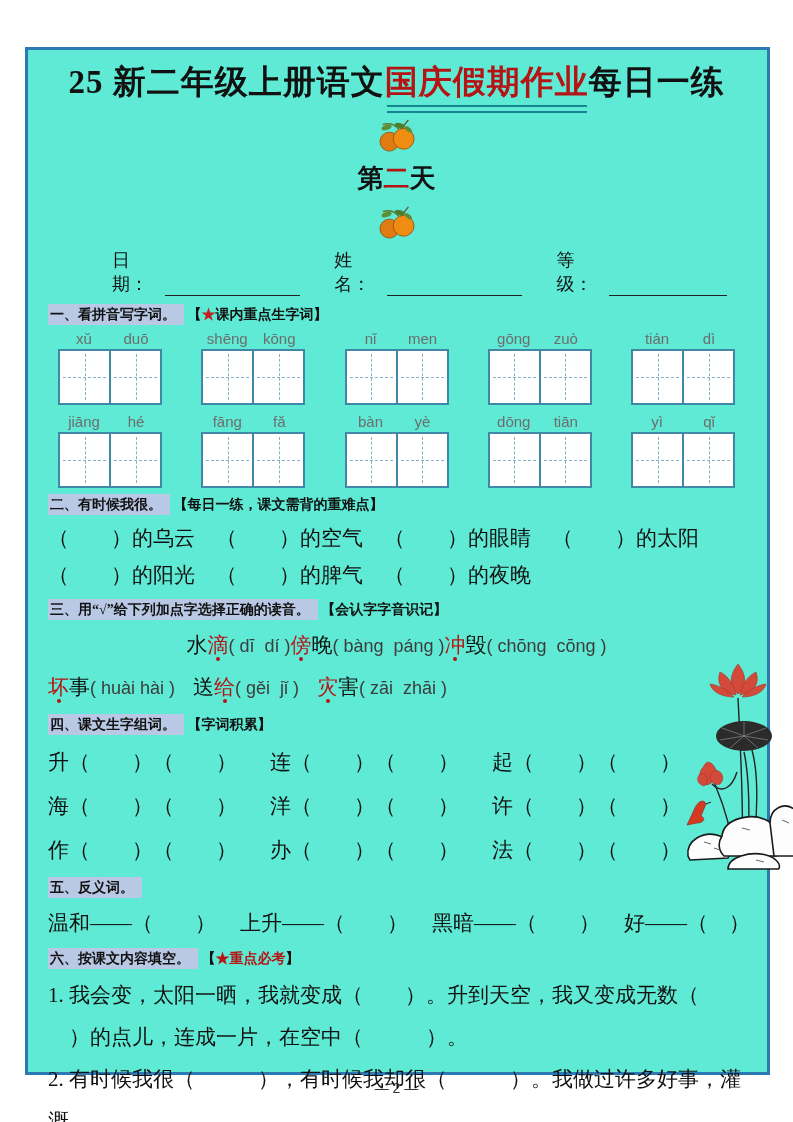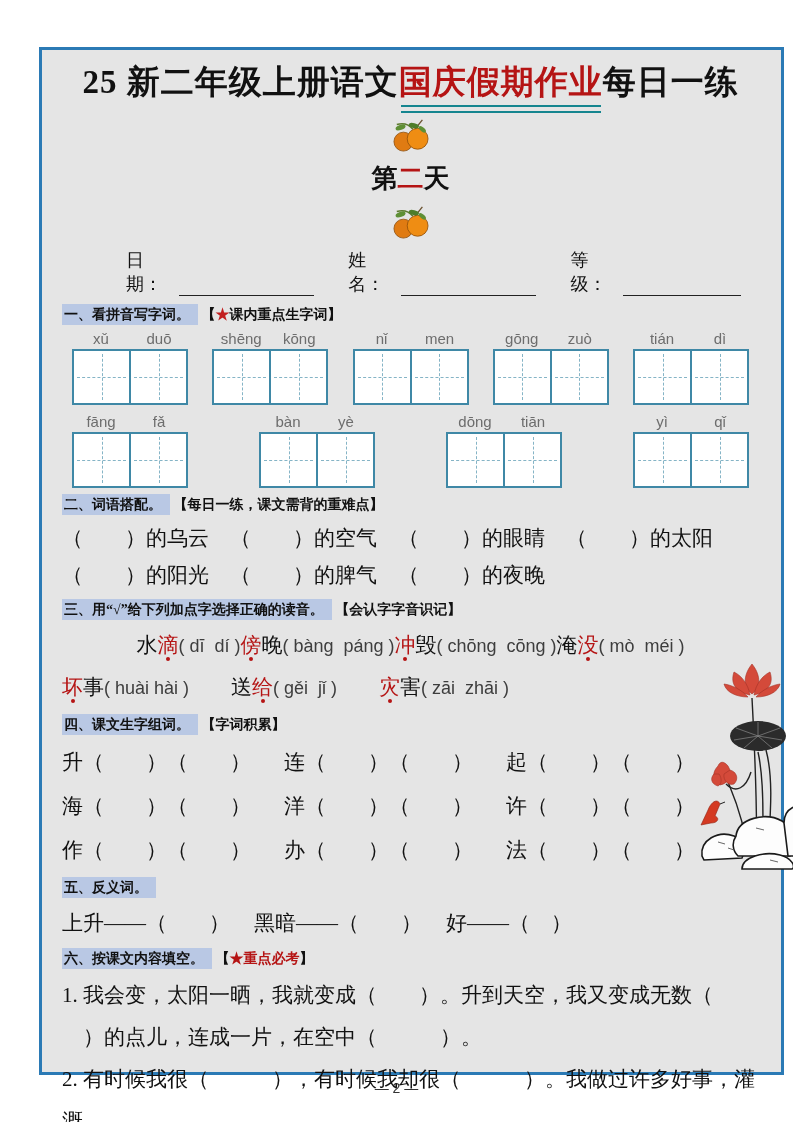--- a/index.html
+++ b/index.html
@@ -2,56 +2,56 @@
 <html><head>
 <meta charset="utf-8">
 <style>
   html,body{margin:0;padding:0;}
   body{
     width:793px;height:1122px;background:#ffffff;position:relative;
     font-family:"Liberation Serif","DejaVu Serif",serif;color:#111;
     overflow:hidden;
   }
   .frame{
-    position:absolute;left:39px;top:47px;width:745px;height:1028px;
+    position:absolute;left:25px;top:47px;width:745px;height:1028px;
     border:3px solid #2b7ab5;box-sizing:border-box;padding:4px 22px 4px 20px;
-    background:#e5e5e5;
+    background:#5eead4;
   }
   
   .title{ text-align:center;font-size:33px;font-weight:bold;letter-spacing:1px;margin:6px 0 2px; white-space:nowrap;}
   .title .red-ul{ color:#b51414;position:relative;display:inline-block;}
   .title .dbl-ul{ position:absolute;left:2px;right:2px;bottom:-8px;height:4px;
     border-top:2px solid #15858f;border-bottom:2px solid #15858f;}
   .day-row{ display:flex;align-items:center;justify-content:center;gap:8px;
     font-size:26px;font-weight:bold;margin:12px 0 4px;flex-direction:column;}
   .red{ color:#b51414;}
   
   .info-line{ display:flex;align-items:flex-end;font-size:18px;margin:8px 18px 10px 64px;}
   .blank{ display:inline-block;border-bottom:1.5px solid #222;height:26px;}
   .blank.b1{width:138px;margin-right:34px;} .blank.b2{width:138px;margin-right:34px;} .blank.b3{width:120px;}
   
   .sec-h{ font-size:14px;font-weight:bold;margin:7px 0 6px;white-space:nowrap;}
   .hl{ background:#b9c8e4;padding:3px 8px 3px 2px;}
   .star{ color:#c21f1f;}
   
   .py-row{ display:flex;justify-content:space-between;padding:0 10px;margin:4px 0 8px;}
-  .py-unit{ width:116px;}
+  .py-unit{ width:104px;}
   .py-labels{ display:flex;font-family:"Liberation Sans","DejaVu Sans",sans-serif;
     color:#6d6d6d;font-size:15px;margin-bottom:2px;}
   .py-labels span{ width:50%;text-align:center;}
   .gbox{ display:flex;border:2px solid #3f88a6;height:52px;background:#fff;}
   .gcell{ flex:1;position:relative;}
   .gcell + .gcell{ border-left:2px solid #3f88a6;}
   .gcell::before{ content:"";position:absolute;top:3px;bottom:3px;left:50%;border-left:1px dashed #85b4c6;}
   .gcell::after{ content:"";position:absolute;left:3px;right:3px;top:50%;border-top:1px dashed #85b4c6;}
   
   .body-line{ font-size:21px;line-height:37px;white-space:pre-wrap;}
   
   .s3-line{ display:flex;justify-content:center;font-size:21px;line-height:41px;}
-  .s3-line.second{ justify-content:flex-start;gap:42px;}
+  .s3-line.second{ justify-content:flex-start;gap:18px;}
   .py{ font-family:"Liberation Sans","DejaVu Sans",sans-serif;color:#3d3d3d;font-size:18px;white-space:pre;}
   .dotch{ color:#b51414;position:relative;}
   .dotch::after{ content:"";position:absolute;left:50%;bottom:-4px;transform:translateX(-50%);
     width:4px;height:4px;border-radius:50%;background:#b51414;}
   
   .s4-line{ display:flex;font-size:21px;line-height:44px;}
   .s4-line span{ width:222px;white-space:pre;}
   
   .s5-line{ display:flex;gap:24px;font-size:21px;line-height:40px;}
   .s5-line span{white-space:pre;}
@@ -199,20 +199,30 @@
         <div class="gbox">
             <div class="gcell"></div>
             <div class="gcell"></div>
           </div>
       </div>
     </div>
 
     <div class="py-row">
       <div class="py-unit">
         <div class="py-labels">
+            <span>jiāng</span>
+            <span>hé</span>
+          </div>
+        <div class="gbox">
+            <div class="gcell"></div>
+            <div class="gcell"></div>
+          </div>
+      </div>
+      <div class="py-unit">
+        <div class="py-labels">
             <span>fāng</span>
             <span>fǎ</span>
           </div>
         <div class="gbox">
             <div class="gcell"></div>
             <div class="gcell"></div>
           </div>
       </div>
       <div class="py-unit">
         <div class="py-labels">
@@ -240,35 +250,34 @@
             <span>qǐ</span>
           </div>
         <div class="gbox">
             <div class="gcell"></div>
             <div class="gcell"></div>
           </div>
       </div>
     </div>
 
     <div class="sec-h">
-      <span class="hl">二、词语搭配。</span>
+      <span class="hl">二、有时候我很。</span>
       <span>【每日一练，课文需背的重难点】</span>
     </div>
     <div class="body-line">（　　）的乌云　（　　）的空气　（　　）的眼睛　（　　）的太阳</div>
     <div class="body-line">（　　）的阳光　（　　）的脾气　（　　）的夜晚</div>
 
     <div class="sec-h">
       <span class="hl">三、用“√”给下列加点字选择正确的读音。</span>
       <span>【会认字字音识记】</span>
     </div>
     <div class="s3-line">
       <span><span>水</span><span class="dotch">滴</span><span></span><span class="py">( dī  dí )</span></span>
       <span><span></span><span class="dotch">傍</span><span>晚</span><span class="py">( bàng  páng )</span></span>
       <span><span></span><span class="dotch">冲</span><span>毁</span><span class="py">( chōng  cōng )</span></span>
-      <span><span>淹</span><span class="dotch">没</span><span></span><span class="py">( mò  méi )</span></span>
     </div>
     <div class="s3-line second">
       <span><span></span><span class="dotch">坏</span><span>事</span><span class="py">( huài hài )</span></span>
       <span><span>送</span><span class="dotch">给</span><span></span><span class="py">( gěi  jǐ )</span></span>
       <span><span></span><span class="dotch">灾</span><span>害</span><span class="py">( zāi  zhāi )</span></span>
     </div>
 
     <div class="sec-h">
       <span class="hl">四、课文生字组词。</span>
       <span>【字词积累】</span>
@@ -286,20 +295,21 @@
     <div class="s4-line">
       <span>作（　　）（　　）</span>
         <span>办（　　）（　　）</span>
         <span>法（　　）（　　）</span>
     </div>
 
     <div class="sec-h">
       <span class="hl">五、反义词。</span>
     </div>
     <div class="s5-line">
+      <span>温和——（　　）</span>
         <span>上升——（　　）</span>
         <span>黑暗——（　　）</span>
         <span>好——（　）</span>
     </div>
 
     <div class="sec-h">
       <span class="hl">六、按课文内容填空。</span>
       <span><span>【</span><span class="red">★重点必考</span><span>】</span></span>
     </div>
     <div class="s6-line">1. 我会变，太阳一晒，我就变成（　　）。升到天空，我又变成无数（</div>

